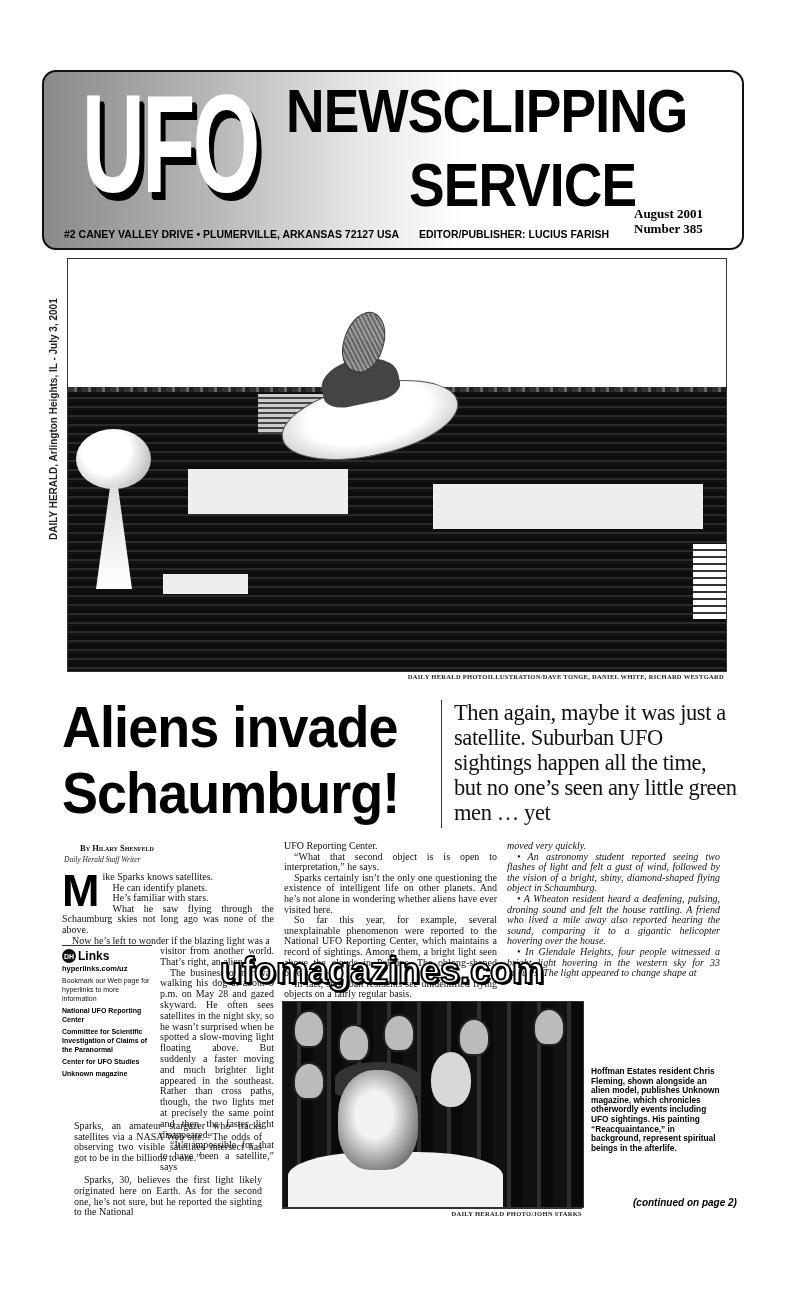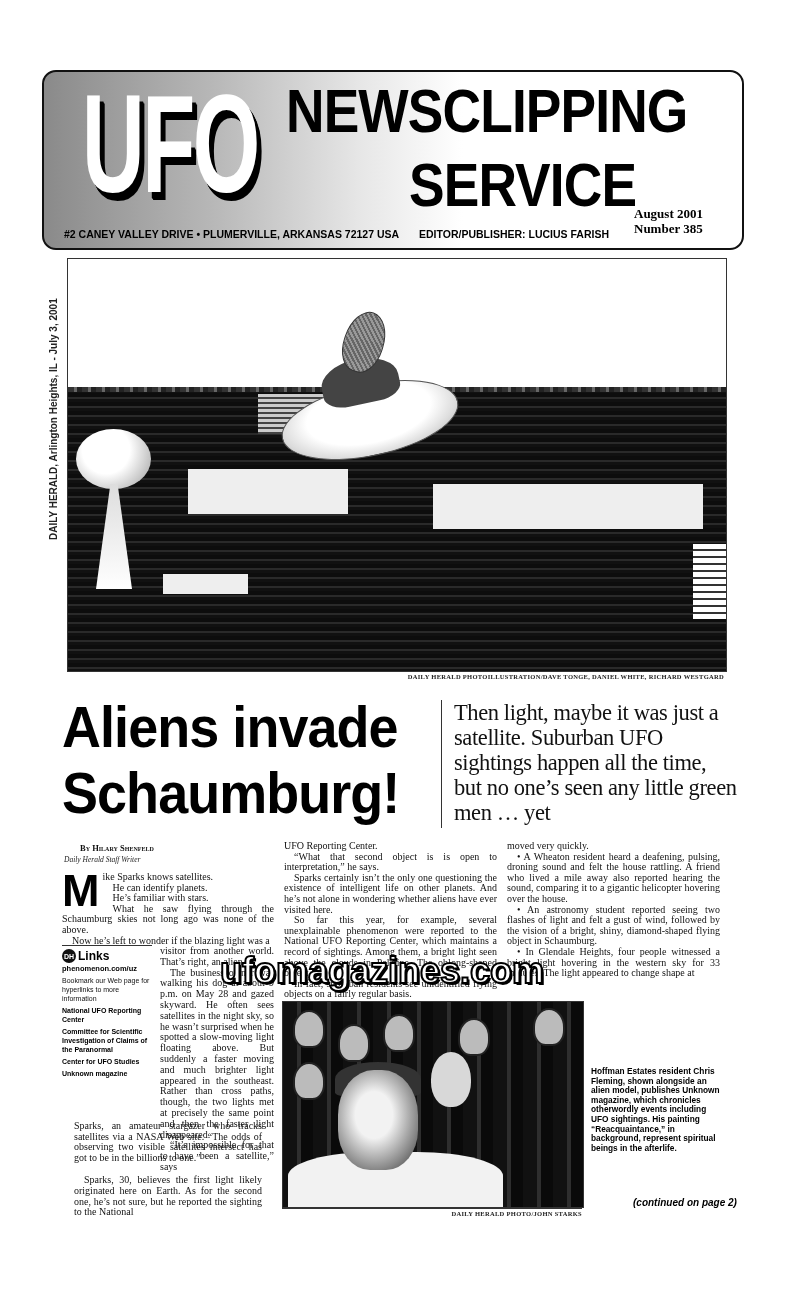--- a/index.html
+++ b/index.html
@@ -54,21 +54,21 @@
   .col p.noind { text-indent: 0; }
   .col1 { left: 62px; top: 872px; width: 212px; }
   .dropcap { float: left; font-family: "Liberation Sans", sans-serif; font-weight: bold; font-size: 45px; line-height: 38px; margin: 0 3px 0 0; color: #000; }
   .col1-wrap { position: absolute; left: 160px; top: 946px; width: 114px; font-family: "Liberation Serif", serif; font-size: 10px; line-height: 10.8px; color: #111; text-align: justify; }
   .col1-wrap p { margin: 0; text-indent: 10px; }
   .col1-wrap p.noind { text-indent: 0; }
   .col1-bottom { position: absolute; left: 62px; top: 1109px; width: 212px; font-family: "Liberation Serif", serif; font-size: 10px; line-height: 10.6px; color: #111; text-align: justify; }
   .col1-bottom p { margin: 12px; text-indent: 10px; }
   .col1-bottom p.noind { text-indent: 0; }
   .col2 { left: 284px; top: 841px; width: 213px; }
-  .col3 { left: 507px; top: 841px; width: 213px; }
+  .col3 { left: 507px; top: 841px; width: 213px; font-style: italic; }
 
   
   .links-box { position: absolute; left: 62px; top: 945px; width: 90px; border-top: 1px solid #333; padding-top: 3px; font-family: "Liberation Sans", sans-serif; }
   .links-head { display: flex; align-items: center; gap: 2px; font-weight: bold; font-size: 12px; color: #000; }
   .links-logo { width: 14px; height: 14px; border-radius: 50%; background: #111; color: #fff; font-size: 7px; display: inline-flex; align-items: center; justify-content: center; }
   .links-url { font-weight: bold; font-size: 7.5px; margin-top: 1px; color: #000; }
   .links-desc { font-size: 7px; line-height: 9px; margin-top: 3px; color: #111; }
   .links-item { font-weight: bold; font-size: 7px; line-height: 9px; margin-top: 3px; color: #000; }
 
   
@@ -118,40 +118,40 @@
   <div class="water-tower-ball"></div>
   <div class="water-tower-base"></div>
   <div class="saucer"></div>
   <div class="alien-dome"></div>
   <div class="alien-head"></div>
 </div>
 <div class="photo-credit">DAILY HERALD PHOTOILLUSTRATION/DAVE TONGE, DANIEL WHITE, RICHARD WESTGARD</div>
 
 <div class="headline">Aliens invade Schaumburg!</div>
 <div class="headline-rule"></div>
-<div class="deck">Then light, maybe it was just a satellite. Suburban UFO sightings happen all the time, but no one’s seen any little green men … yet</div>
+<div class="deck">Then again, maybe it was just a satellite. Suburban UFO sightings happen all the time, but no one’s seen any little green men … yet</div>
 
 <div class="byline">By Hilary Shenfeld</div>
 <div class="byline-role">Daily Herald Staff Writer</div>
 
 <div class="col col1">
   <span class="dropcap">M</span>
   <p class="noind">ike Sparks knows satellites.</p>
   <p>He can identify planets.</p>
   <p>He’s familiar with stars.</p>
   <p>What he saw flying through the Schaumburg skies not long ago was none of the above.</p>
   <p>Now he’s left to wonder if the blazing light was a</p>
 </div>
 
 <div class="links-box">
   <div class="links-head">
     <span class="links-logo">DH</span>
     <span>Links</span>
   </div>
-  <div class="links-url">phenomenon.com/uz</div>
+  <div class="links-url">hyperlinks.com/uz</div>
   <div class="links-desc">Bookmark our Web page for hyperlinks to more information</div>
   <div class="links-item">National UFO Reporting Center</div>
   <div class="links-item">Committee for Scientific Investigation of Claims of the Paranormal</div>
   <div class="links-item">Center for UFO Studies</div>
   <div class="links-item">Unknown magazine</div>
 </div>
 
 <div class="col1-wrap">
   <p class="noind">visitor from another world. That’s right, an alien.</p>
   <p>The business owner was walking his dog at about 9 p.m. on May 28 and gazed skyward. He often sees satellites in the night sky, so he wasn’t surprised when he spotted a slow-moving light floating above. But suddenly a faster moving and much brighter light appeared in the southeast. Rather than cross paths, though, the two lights met at precisely the same point and then the faster light disappeared.</p>
@@ -166,22 +166,22 @@
 <div class="col col2">
   <p class="noind">UFO Reporting Center.</p>
   <p>“What that second object is is open to interpretation,” he says.</p>
   <p>Sparks certainly isn’t the only one questioning the existence of intelligent life on other planets. And he’s not alone in wondering whether aliens have ever visited here.</p>
   <p>So far this year, for example, several unexplainable phenomenon were reported to the National UFO Reporting Center, which maintains a record of sightings. Among them, a bright light seen above the clouds in Palatine. The oblong-shaped object</p>
   <p>In fact, suburban residents see unidentified flying objects on a fairly regular basis.</p>
 </div>
 
 <div class="col col3">
   <p class="noind">moved very quickly.</p>
+  <p>• An astronomy student reported seeing two flashes of light and felt a gust of wind, followed by the vision of a bright, shiny, diamond-shaped flying object in Schaumburg.</p>
   <p>• A Wheaton resident heard a deafening, pulsing, droning sound and felt the house rattling. A friend who lived a mile away also reported hearing the sound, comparing it to a gigantic helicopter hovering over the house.</p>
-  <p>• An astronomy student reported seeing two flashes of light and felt a gust of wind, followed by the vision of a bright, shiny, diamond-shaped flying object in Schaumburg.</p>
   <p>• In Glendale Heights, four people witnessed a bright light hovering in the western sky for 33 minutes. The light appeared to change shape at</p>
 </div>
 
 <div class="photo2">
   <div class="bgfig" style="left:10px;"></div>
   <div class="bgfig" style="left:55px;top:22px;"></div>
   <div class="bgfig" style="left:100px;top:12px;"></div>
   <div class="bgfig" style="left:175px;top:16px;"></div>
   <div class="bgfig" style="left:250px;top:6px;"></div>
   <div class="bgfig" style="left:10px;top:60px;"></div>

